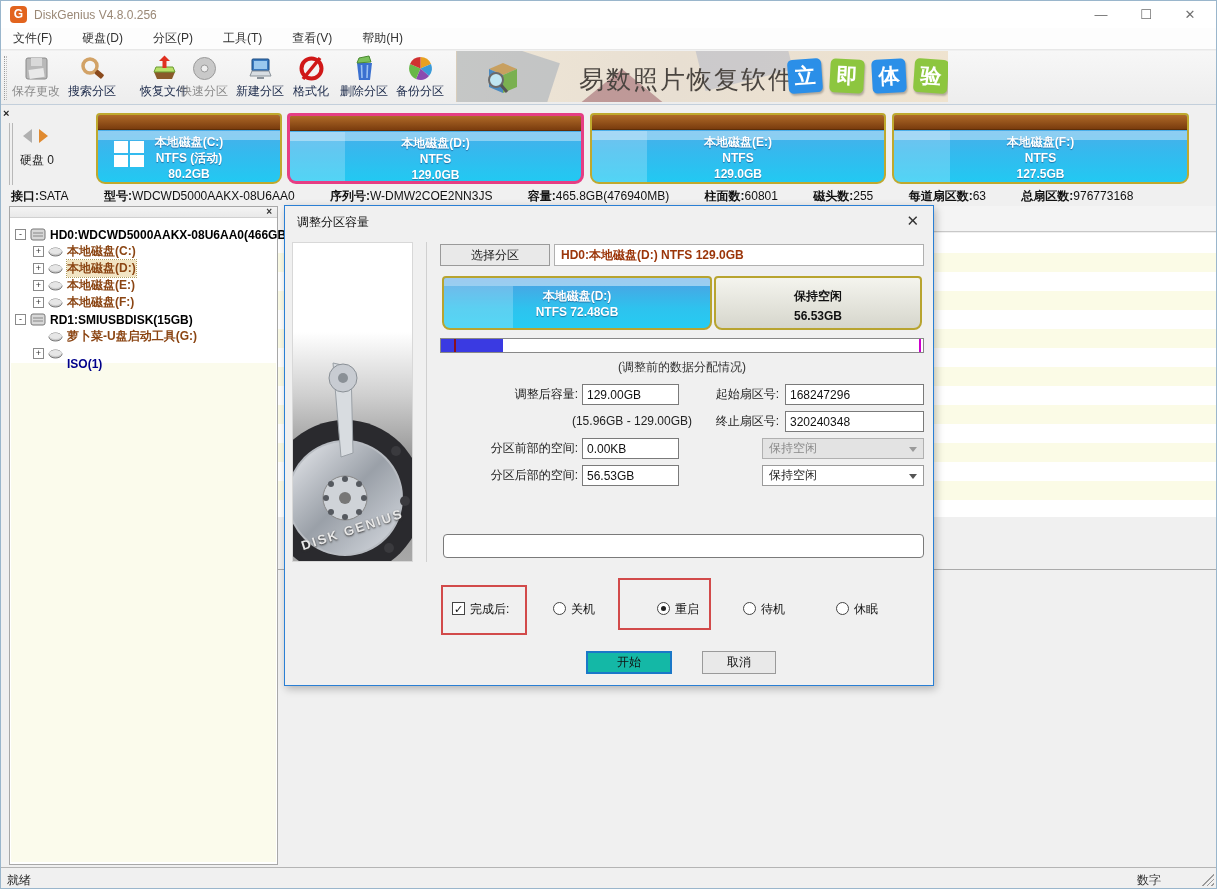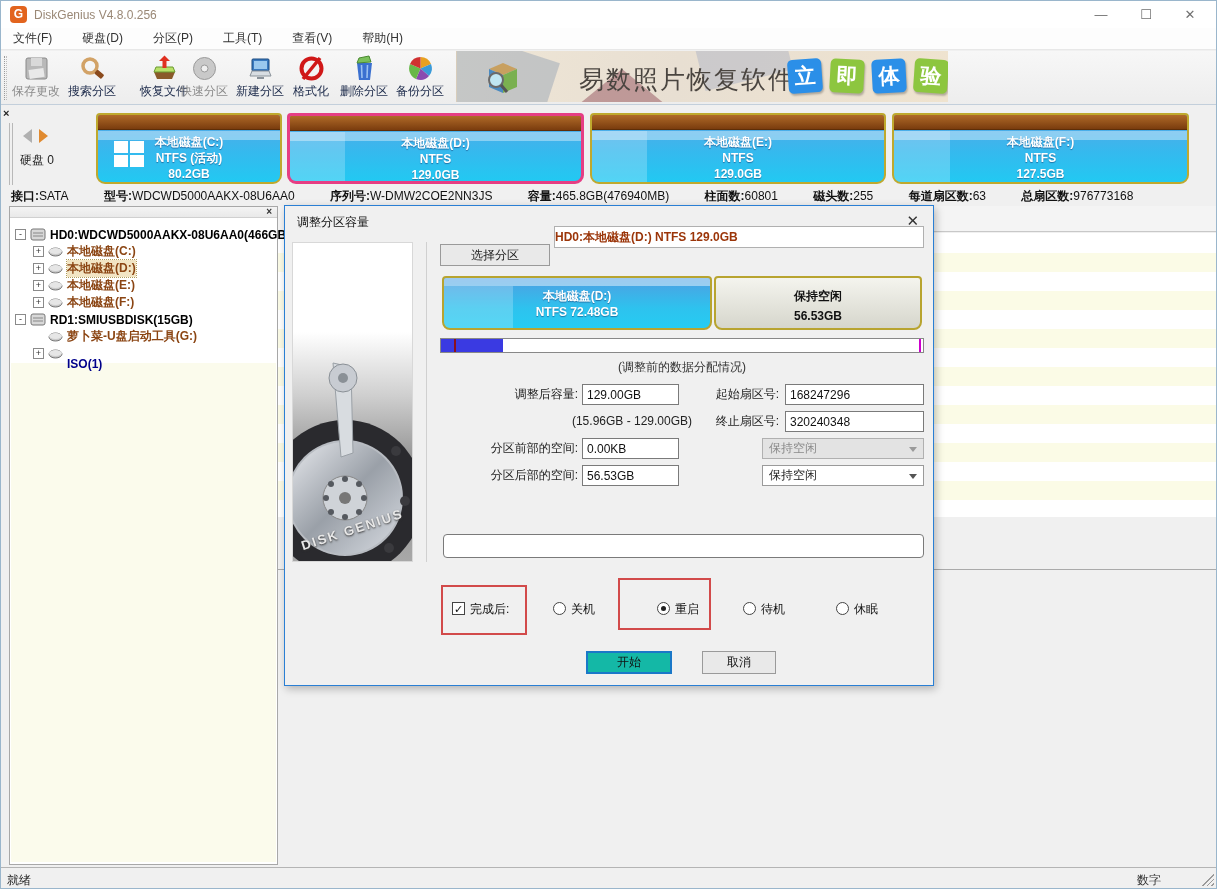--- a/index.html
+++ b/index.html
@@ -78,21 +78,21 @@
   
   #dialog { position:absolute; left:283px; top:204px; width:650px; height:481px; background:#f0f0f0; border:1px solid #2a7fd4; box-shadow:2px 3px 8px rgba(0,0,0,.25); }
   #dlg-title { position:absolute; left:12px; top:8px; color:#111; }
   #dlg-close { position:absolute; right:14px; top:6px; font-size:15px; color:#333; }
   #dlg-hdd { position:absolute; left:7px; top:36px; width:121px; height:320px; background:linear-gradient(#ffffff 0%,#ffffff 28%,#cfcfcf 48%,#8f8f8f 70%,#a8a8a8 100%); border:1px solid #d8d8d8; overflow:hidden; }
   #dlg-divider { position:absolute; left:141px; top:36px; height:320px; border-left:1px solid #d0d0d0; }
   #hdd-watermark { position:absolute; left:6px; bottom:24px; color:#e8e8e8; font-weight:bold; font-size:13px; letter-spacing:2px; transform:rotate(-18deg); text-shadow:0 1px 2px #333; }
 
   .dbtn { background:#e9e9e9; border:1px solid #9a9a9a; text-align:center; color:#222; }
   #dlg-selectbtn { position:absolute; left:155px; top:38px; width:110px; height:22px; line-height:20px; }
-  #dlg-selval { position:absolute; left:269px; top:20px; width:370px; height:22px; background:#fff; border:1px solid #b0b0b0; line-height:20px; color:#9b3509; font-weight:bold; }
+  #dlg-selval { position:absolute; left:269px; top:38px; width:370px; height:22px; background:#fff; border:1px solid #b0b0b0; line-height:20px; padding-left:6px; color:#9b3509; font-weight:bold; }
 
   #viz-part { position:absolute; left:157px; top:70px; width:270px; height:54px; border:2px solid #b8a430; border-radius:4px 4px 8px 8px; background:linear-gradient(#4e9fe2,#2ec2ee 60%,#25ccf2); overflow:hidden; }
   #viz-part .gloss { position:absolute; left:0; top:0; width:100%; height:8px; background:rgba(255,255,255,.45); }
   #viz-part .usedcol { position:absolute; left:0; top:8px; width:26%; height:100%; background:rgba(255,255,255,.22); }
   #viz-part .vtext { position:absolute; top:10px; width:100%; text-align:center; color:#fff; font-weight:bold; line-height:16px; text-shadow:0 1px 1px rgba(0,0,60,.4); }
   #viz-free { position:absolute; left:429px; top:70px; width:208px; height:54px; border:2px solid #b8a430; border-radius:4px 4px 8px 8px; background:linear-gradient(#f4f4ee,#d6d6cc); overflow:hidden; }
   #viz-free .vtext { position:absolute; top:8px; width:100%; text-align:center; color:#111; font-weight:bold; line-height:20px; }
 
   #allocbar { position:absolute; left:155px; top:132px; width:484px; height:15px; border:1px solid #888; background:#fff; }
   #alloc-used { position:absolute; left:0; top:0; width:62px; height:100%; background:#3a3ae2; }

